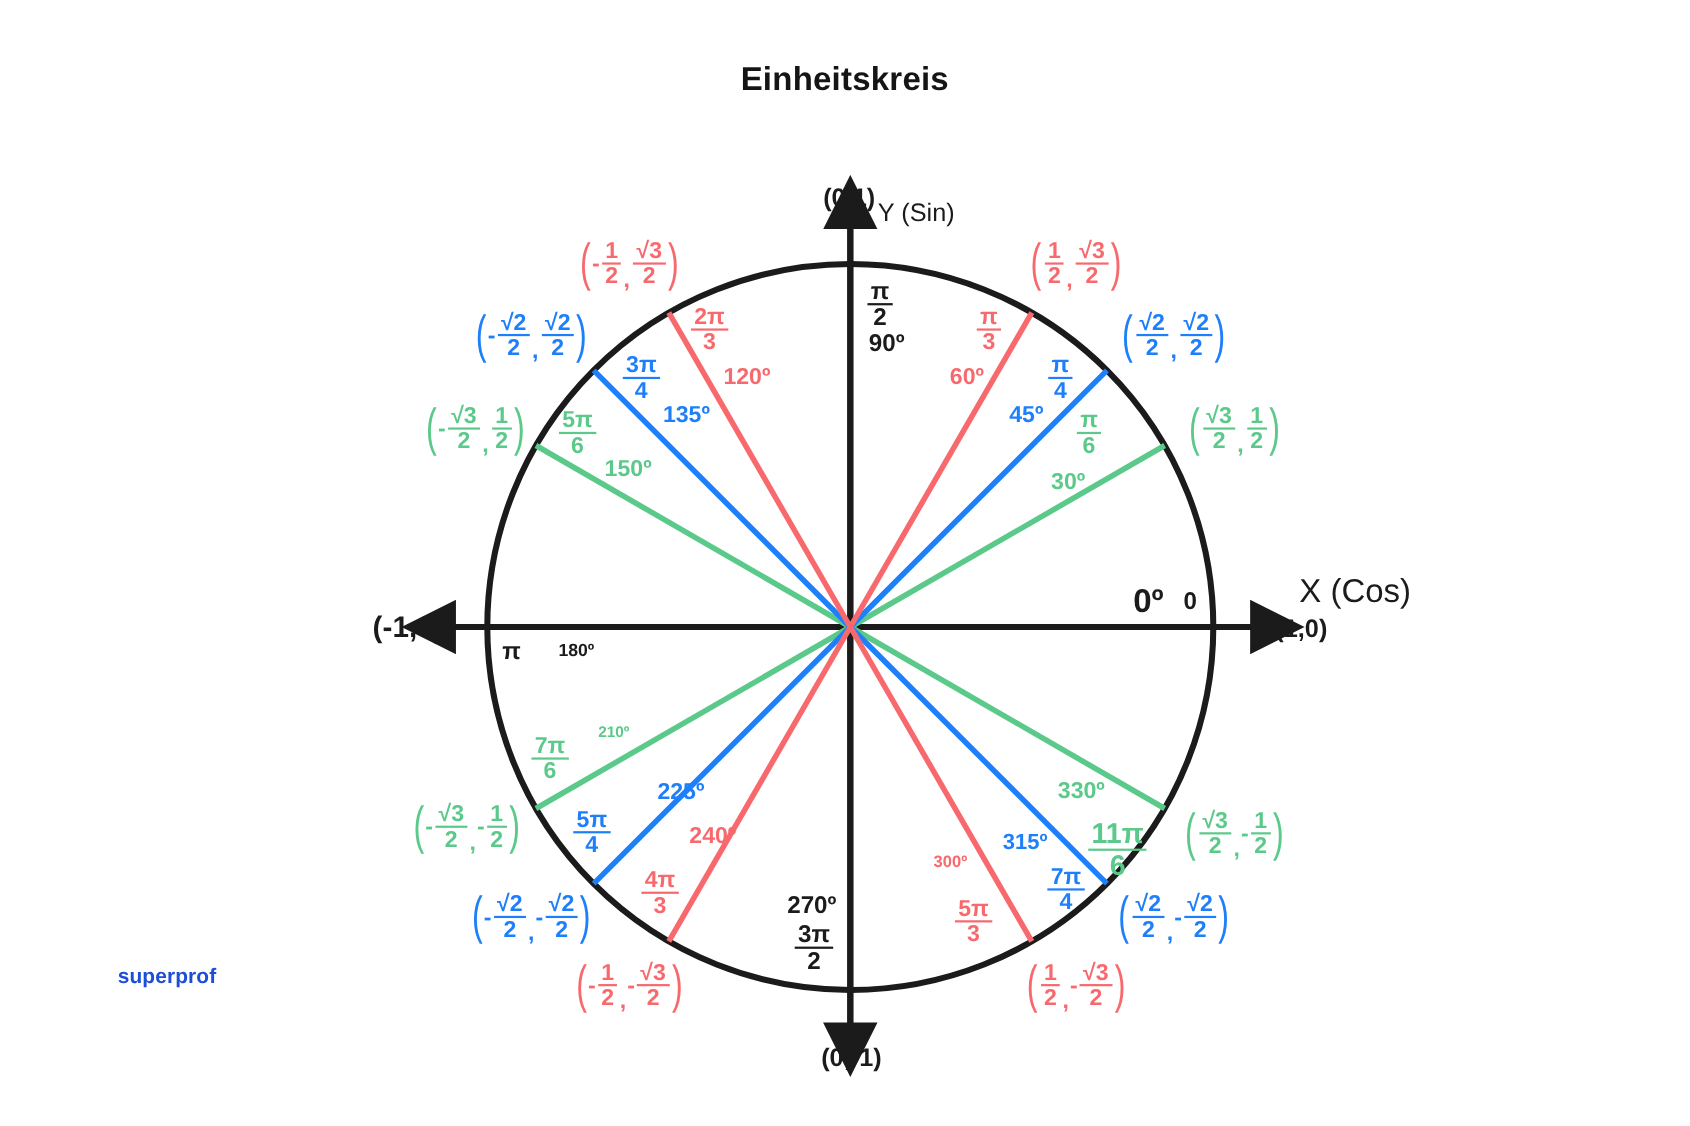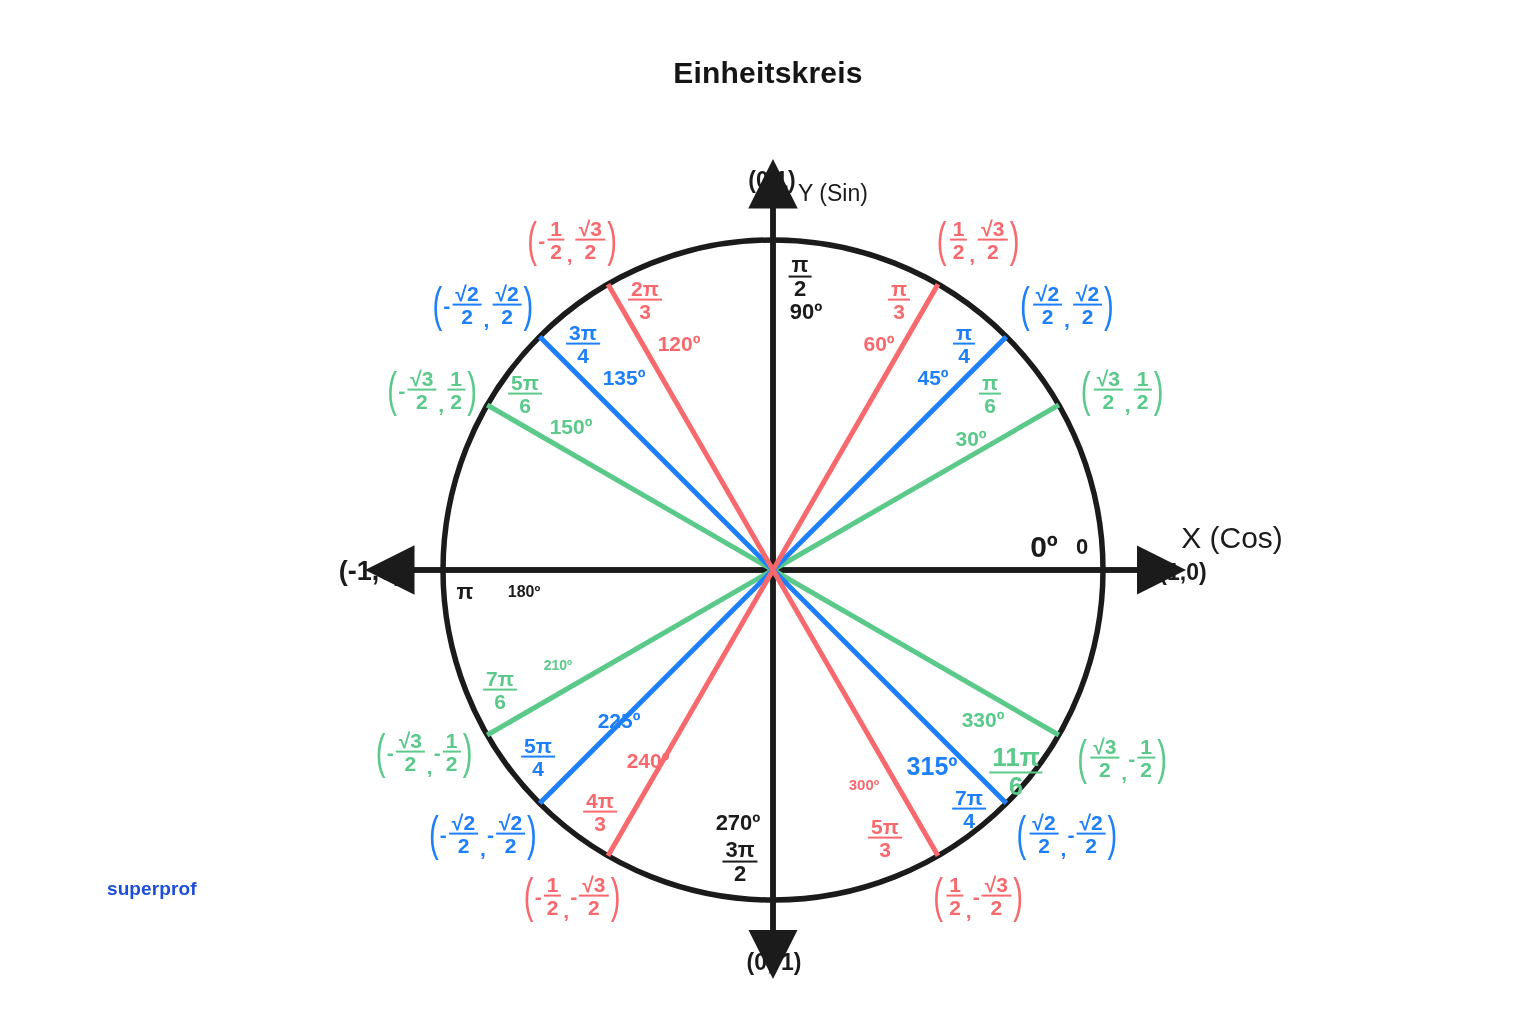--- a/index.html
+++ b/index.html
@@ -241,21 +241,21 @@
     </span>
   </div>
   <div class="lbl red" style="left:864px; top:784px; font-size:15px;">300º</div>
 
   <div class="lbl blue" style="left:969px; top:809px; font-size:21px;">
     <span class="frac">
       <span class="num">7π</span>
       <span class="den">4</span>
     </span>
   </div>
-  <div class="lbl blue" style="left:932px; top:766px; font-size:25px;">315º</div>
+  <div class="lbl blue" style="left:932px; top:766px; font-size:20px;">315º</div>
 
   <div class="lbl green" style="left:1016px; top:772px; font-size:26px;">
     <span class="frac">
       <span class="num">11π</span>
       <span class="den">6</span>
     </span>
   </div>
   <div class="lbl green" style="left:983px; top:719px; font-size:21px;">330º</div>
 
   <div class="lbl red" style="left:978px; top:240px; font-size:21px;">

